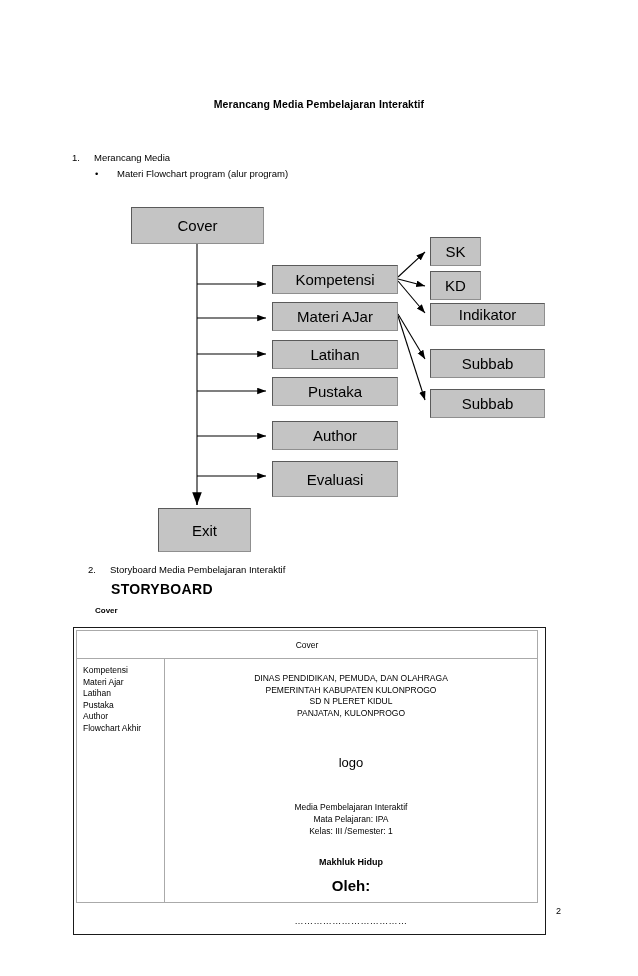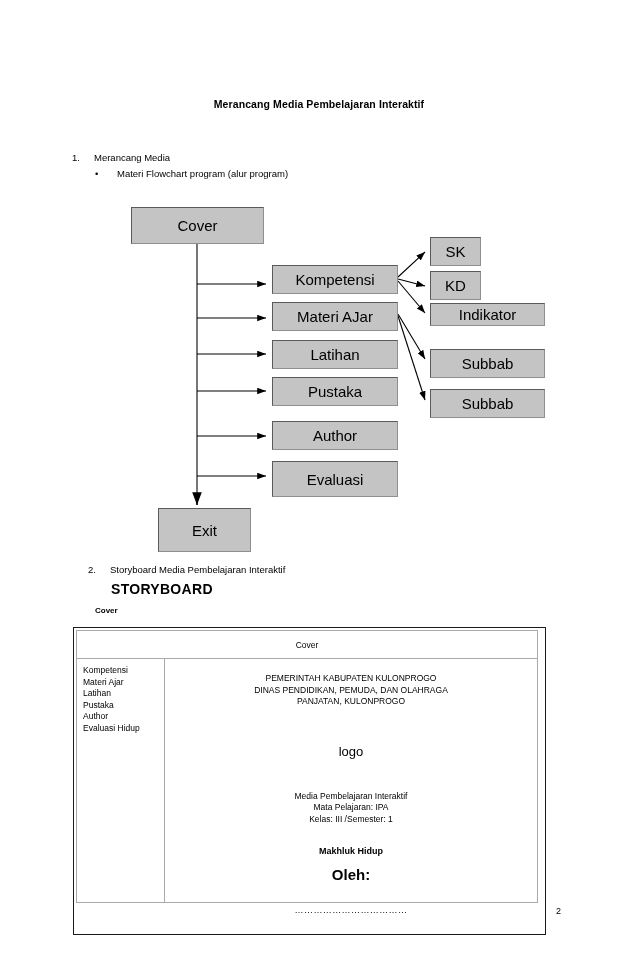--- a/index.html
+++ b/index.html
@@ -199,27 +199,28 @@
     <div class="tbl-head">
       <span>Cover</span>
     </div>
 
     <div class="tbl-left">
       <div>Kompetensi</div>
       <div>Materi  Ajar</div>
       <div>Latihan</div>
       <div>Pustaka</div>
       <div>Author</div>
-      <div>Evaluasi Hidup</div>
+      <div>Flowchart Akhir</div>
     </div>
 
     <div class="tbl-right">
       <div class="tr-block">
+        <div>DINAS PENDIDIKAN, PEMUDA, DAN OLAHRAGA</div>
         <div>PEMERINTAH KABUPATEN KULONPROGO</div>
-        <div>DINAS PENDIDIKAN, PEMUDA, DAN OLAHRAGA</div>
+        <div>SD N  PLERET KIDUL</div>
         <div>PANJATAN, KULONPROGO</div>
       </div>
 
       <div class="tr-logo">logo</div>
 
       <div class="tr-media">
         <div>Media Pembelajaran Interaktif</div>
         <div>Mata Pelajaran: IPA</div>
         <div>Kelas: III /Semester: 1</div>
       </div>

